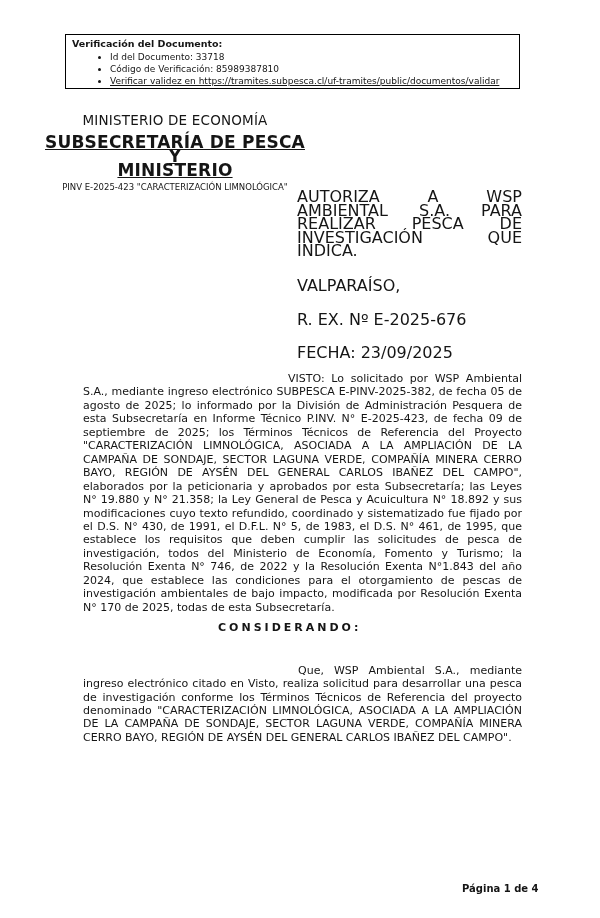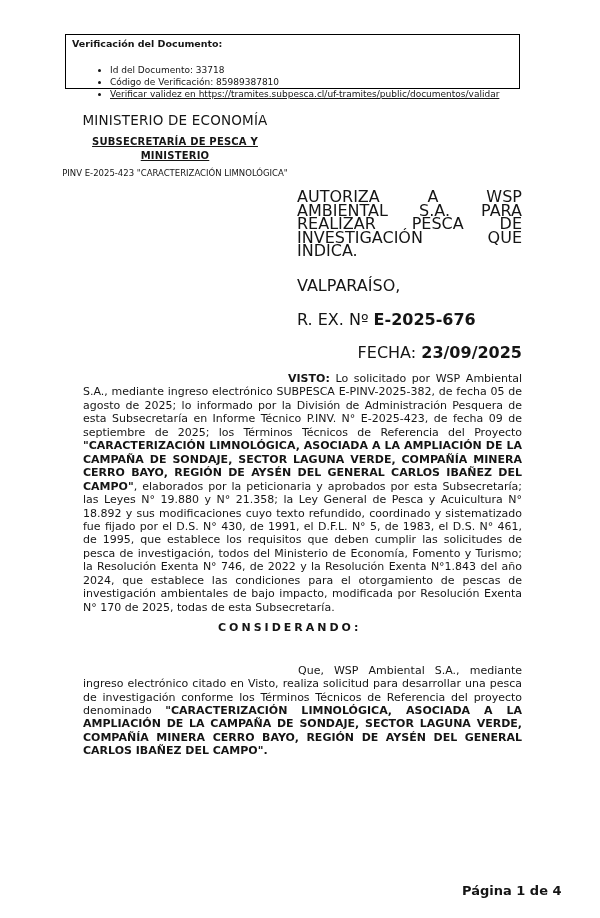--- a/index.html
+++ b/index.html
@@ -10,61 +10,61 @@
     overflow:hidden;
   }
 
   
   .verif-box {
     position:absolute; left:65px; top:34px; width:455px; height:55px;
     border:1px solid #000; box-sizing:border-box; padding:3px 6px 0 6px;
     overflow:visible;
   }
   .verif-title { font-size:9.5px; font-weight:bold; line-height:12px; }
-  .verif-list { margin:14px 0 0 0; padding:0 0 2px 38px; list-style-type:disc; }
+  .verif-list { margin:1px 0 0 0; padding:0 0 2px 38px; list-style-type:disc; }
   .verif-list li { font-size:9px; line-height:12px; }
   .verif-link { color:#151515; text-decoration:underline; cursor:pointer; }
 
   
   .letterhead {
     position:absolute; left:40px; top:112px; width:270px; text-align:center;
   }
   .ministry { font-size:13.5px; line-height:16px; letter-spacing:0.2px; }
   .subsec {
-    margin-top:7px; font-size:10px; line-height:14px; font-weight:bold;
+    margin-top:7px; font-size:17px; line-height:14px; font-weight:bold;
     text-decoration:underline; letter-spacing:0.2px;
   }
   .proj-ref { margin-top:5px; font-size:8.5px; line-height:10.5px; }
 
   
   .res-block {
     position:absolute; left:297px; top:190px; width:225px;
     font-size:16px; line-height:13.5px;
   }
   .res-subject { text-align:justify; }
   .res-city  { margin-top:21px; }
   .res-rex   { margin-top:21px; }
-  .res-date  { margin-top:19px;text-align:right; }
-  .b { font-weight:bold; }
+  .res-date  { margin-top:19px; }
+  .b { font-weight:normal; }
 
   
   .body-text {
     position:absolute; left:83px; top:372px; width:439px;
     font-size:11px; line-height:13.45px; text-align:justify;
   }
   .para-visto { text-indent:205px; margin:0; }
   .considerando-heading {
     margin:7px 0 29px 0; font-weight:bold; letter-spacing:3px;
     text-align:left; padding-left:135px; text-indent:0;
   }
   .para-considerando { text-indent:215px; margin:0; }
 
   
   .page-footer {
-    position:absolute; left:462px; top:883px; font-size:13px; font-weight:bold;
+    position:absolute; left:462px; top:883px; font-size:10px; font-weight:bold;
   }
 </style>
 </head>
 <body>
 
 <div id="page">
 
   <div class="verif-box">
     <div class="verif-title">Verificación del Documento:</div>
     <ul class="verif-list">

